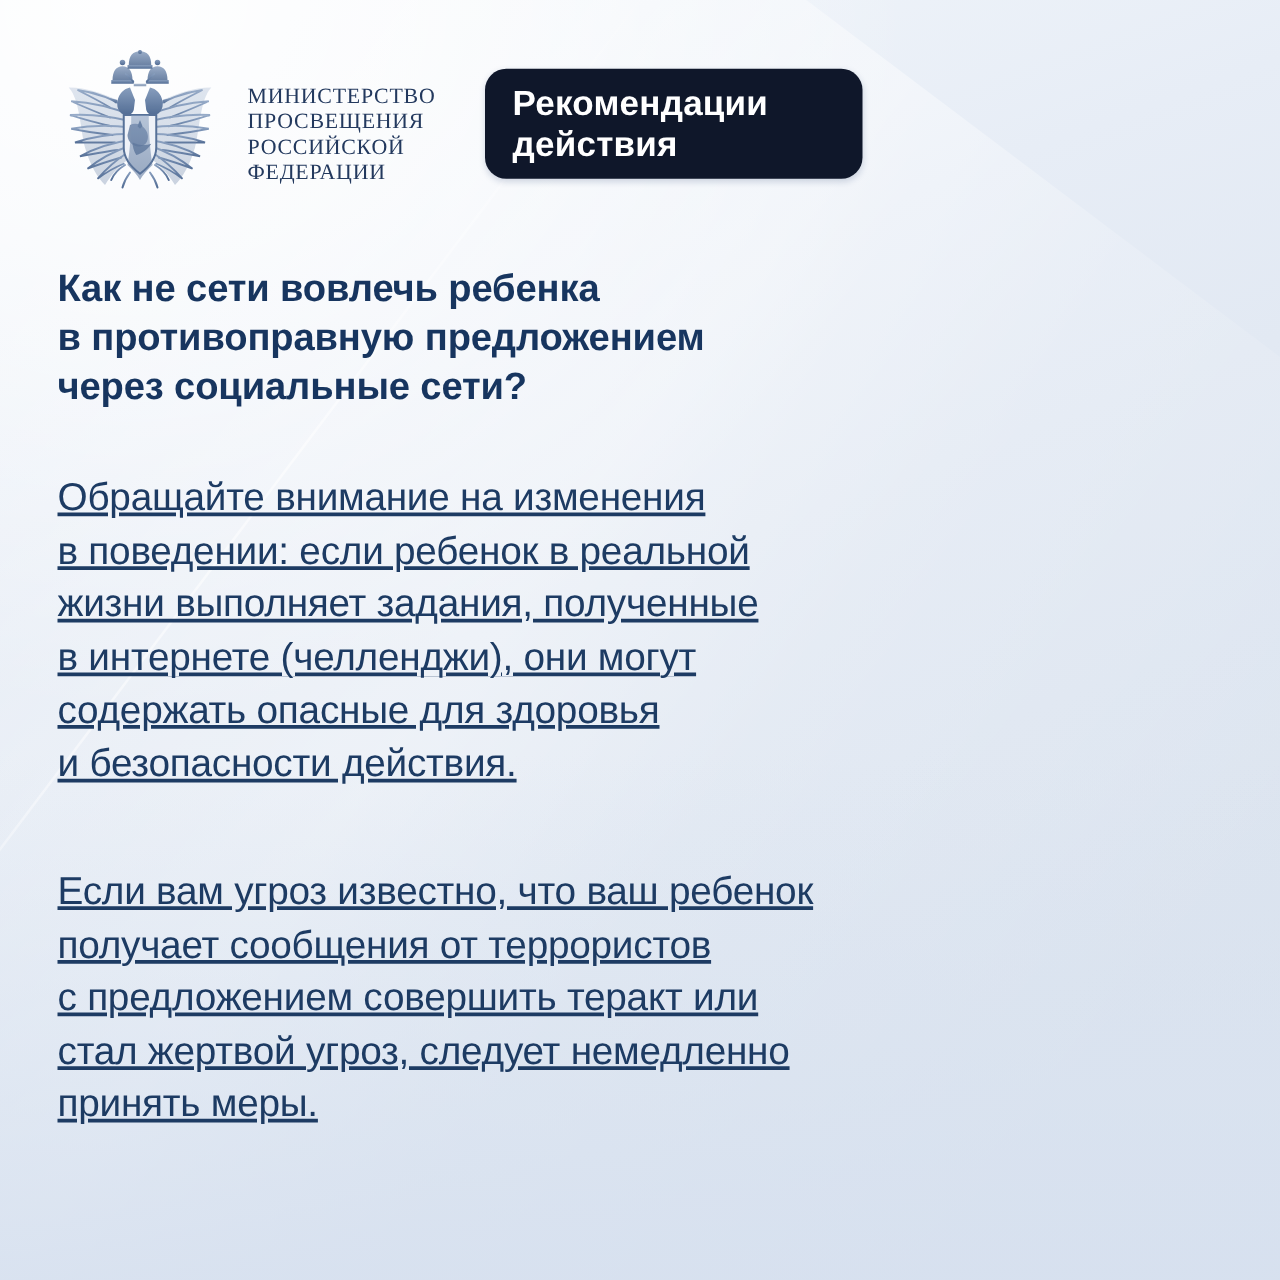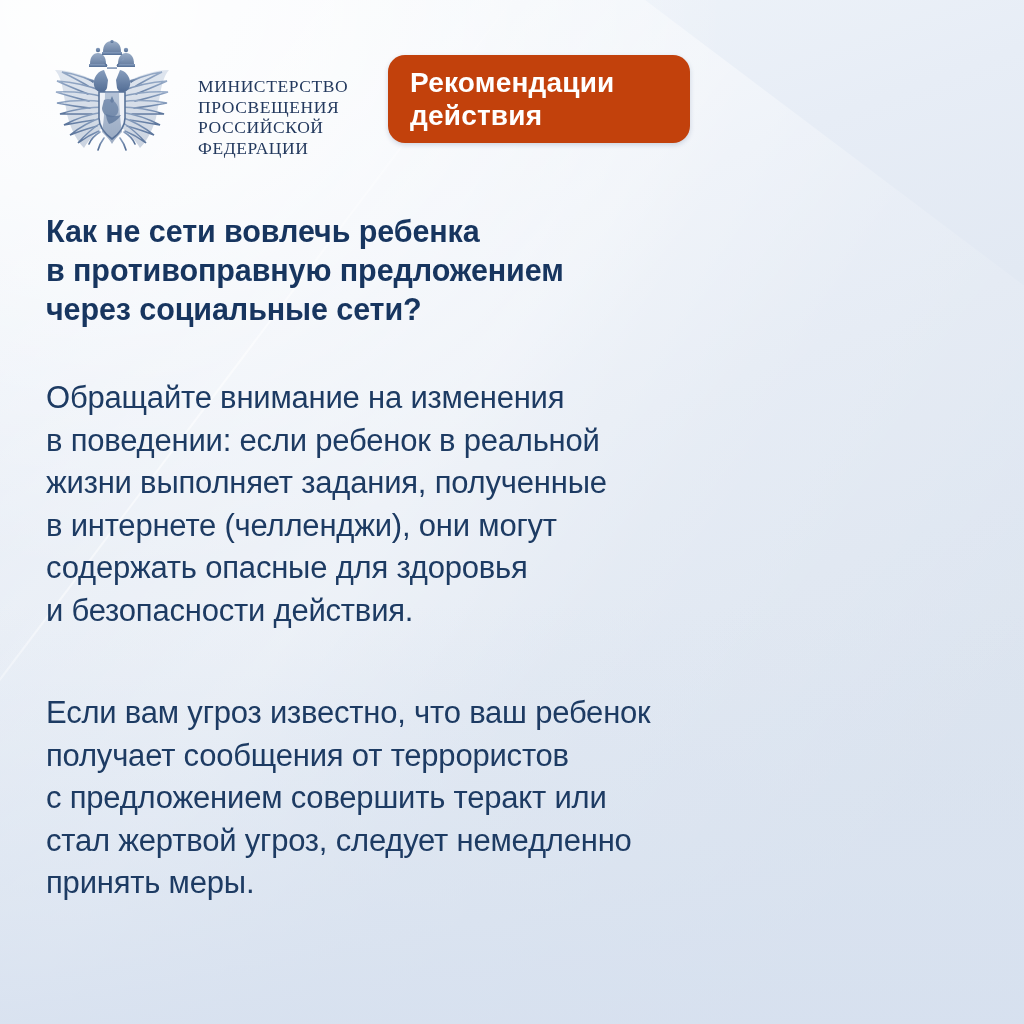--- a/index.html
+++ b/index.html
@@ -92,21 +92,21 @@
         rgba(214,224,239,0.85) 100%);
     pointer-events: none;
   }
 
   
   .header {
     position: absolute;
     left: 42px;
     top: 40px;
     display: flex;
-    align-items: flex-end;
+    align-items: center;
     gap: 16px;
   }
   .emblem {
     width: 140px;
     height: 118px;
     flex: 0 0 auto;
     opacity: 0.92;
   }
   .emblem svg { display: block; }
 
@@ -124,21 +124,21 @@
     color: #23395e;
     white-space: nowrap;
   }
 
   .badge {
     position: absolute;
     left: 388px;
     top: 55px;
     width: 302px;
     height: 88px;
-    background: #c2410c;
+    background: #0f172a;
     border-radius: 17px;
     box-shadow: 0 2px 5px rgba(30,58,107,0.18);
     display: flex;
     flex-direction: column;
     justify-content: center;
     padding-left: 22px;
     box-sizing: border-box;
   }
   .badge-line {
     color: #ffffff;
@@ -179,20 +179,21 @@
     font-weight: normal;
     letter-spacing: -0.2px;
     margin: 0;
   }
   .para + .para {
     margin-top: 60px;
   }
   .para .pl {
     display: block;
     white-space: nowrap;
+    text-decoration: underline;
   }
 </style>
 </head>
 <body>
 
 <div id="poster">
 
   <div class="bg-base"></div>
   <div class="bg-corner-glow"></div>
   <div class="bg-diagonal"></div>

